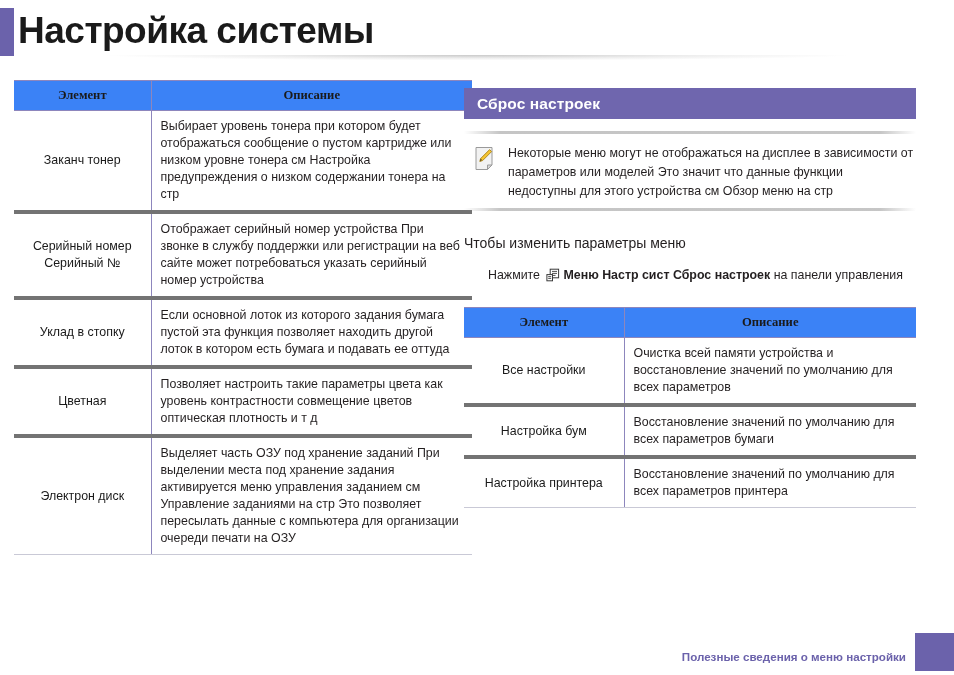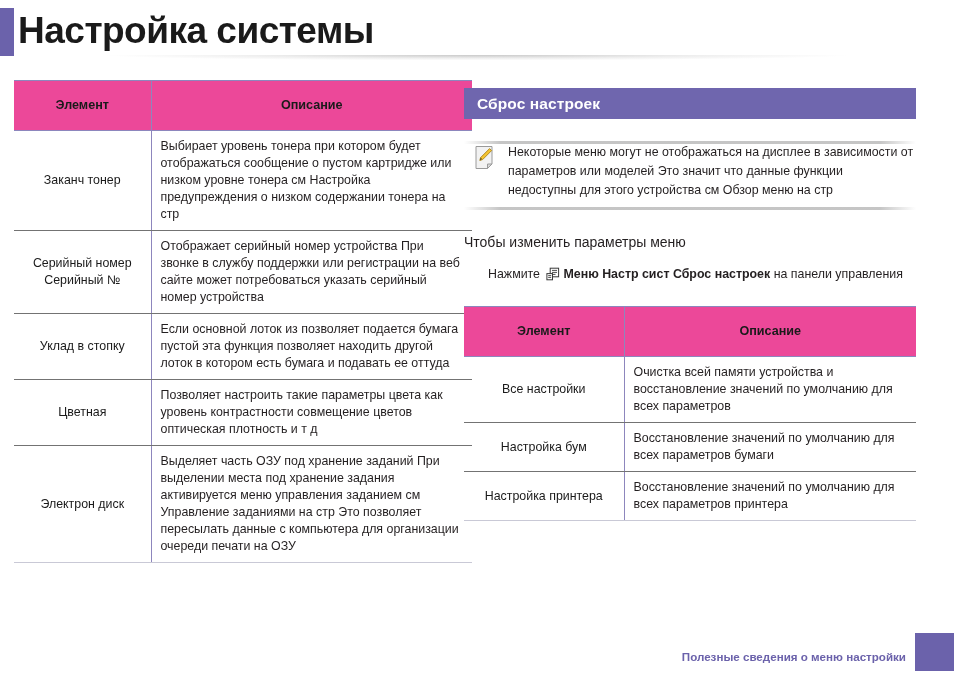--- a/index.html
+++ b/index.html
@@ -75,31 +75,32 @@
     border-collapse: collapse;
     width: 100%;
     table-layout: fixed;
   }
   table.doc-table th,
   table.doc-table td {
     vertical-align: middle;
     padding: 7px 9px;
     font-size: 12.4px;
     line-height: 17px;
-    border-bottom: 1px solid #737373;
+    border-bottom: 4px solid #737373;
   }
   table.doc-table thead th {
-    background: #ec4899;
+    background: #3b82f6;
     border-top: 1px solid #8d86bd;
     border-bottom: 1px solid #8d86bd;
     font-weight: bold;
     text-align: center;
     font-size: 12.6px;
-    padding: 16px 8px;
+    padding: 6px 8px;
     color: #1a1a1a;
+    font-family: Liberation Serif, serif;
   }
   table.doc-table thead th.col-elem {
     border-right: 1px solid #8d86bd;
   }
   table.doc-table tbody td.cell-item {
     font-weight: normal;
     text-align: center;
     border-right: 1px solid #8d86bd;
     color: #1a1a1a;
   }
@@ -132,23 +133,23 @@
   }
   .section-bar-title {
     color: #ffffff;
     font-size: 15.5px;
     font-weight: bold;
     letter-spacing: 0.1px;
   }
 
   
   .note-box {
-    margin-top: 22px;
+    margin-top: 12px;
     position: relative;
-    padding: 0 0 10px 0;
+    padding: 11px 0 10px 0;
   }
   .note-rule {
     position: absolute;
     left: 0;
     width: 100%;
     height: 3px;
     background: linear-gradient(to right,
       rgba(255,255,255,0) 0%,
       rgba(150,150,150,0.55) 8%,
       rgba(150,150,150,0.55) 92%,
@@ -262,21 +263,21 @@
         <td class="cell-item">
           <span class="cell-sub">Серийный номер</span>
           <span class="cell-sub">Серийный №</span>
         </td>
         <td class="cell-desc">Отображает серийный номер устройства  При звонке в службу поддержки или регистрации на веб сайте          может потребоваться указать серийный номер устройства</td>
       </tr>
       <tr>
         <td class="cell-item">
           <span class="cell-sub">Уклад в стопку</span>
         </td>
-        <td class="cell-desc">Если основной лоток  из позволяет подается бумага  пустой  эта функция позволяет находить другой лоток  в котором есть бумага  и подавать ее оттуда</td>
+        <td class="cell-desc">Если основной лоток  из которого задания бумага  пустой  эта функция позволяет находить другой лоток  в котором есть бумага  и подавать ее оттуда</td>
       </tr>
       <tr>
         <td class="cell-item">
           <span class="cell-sub">Цветная</span>
         </td>
         <td class="cell-desc">Позволяет настроить такие параметры цвета  как уровень контрастности  совмещение цветов  оптическая плотность и т  д</td>
       </tr>
       <tr>
         <td class="cell-item">
           <span class="cell-sub">Электрон  диск</span>

